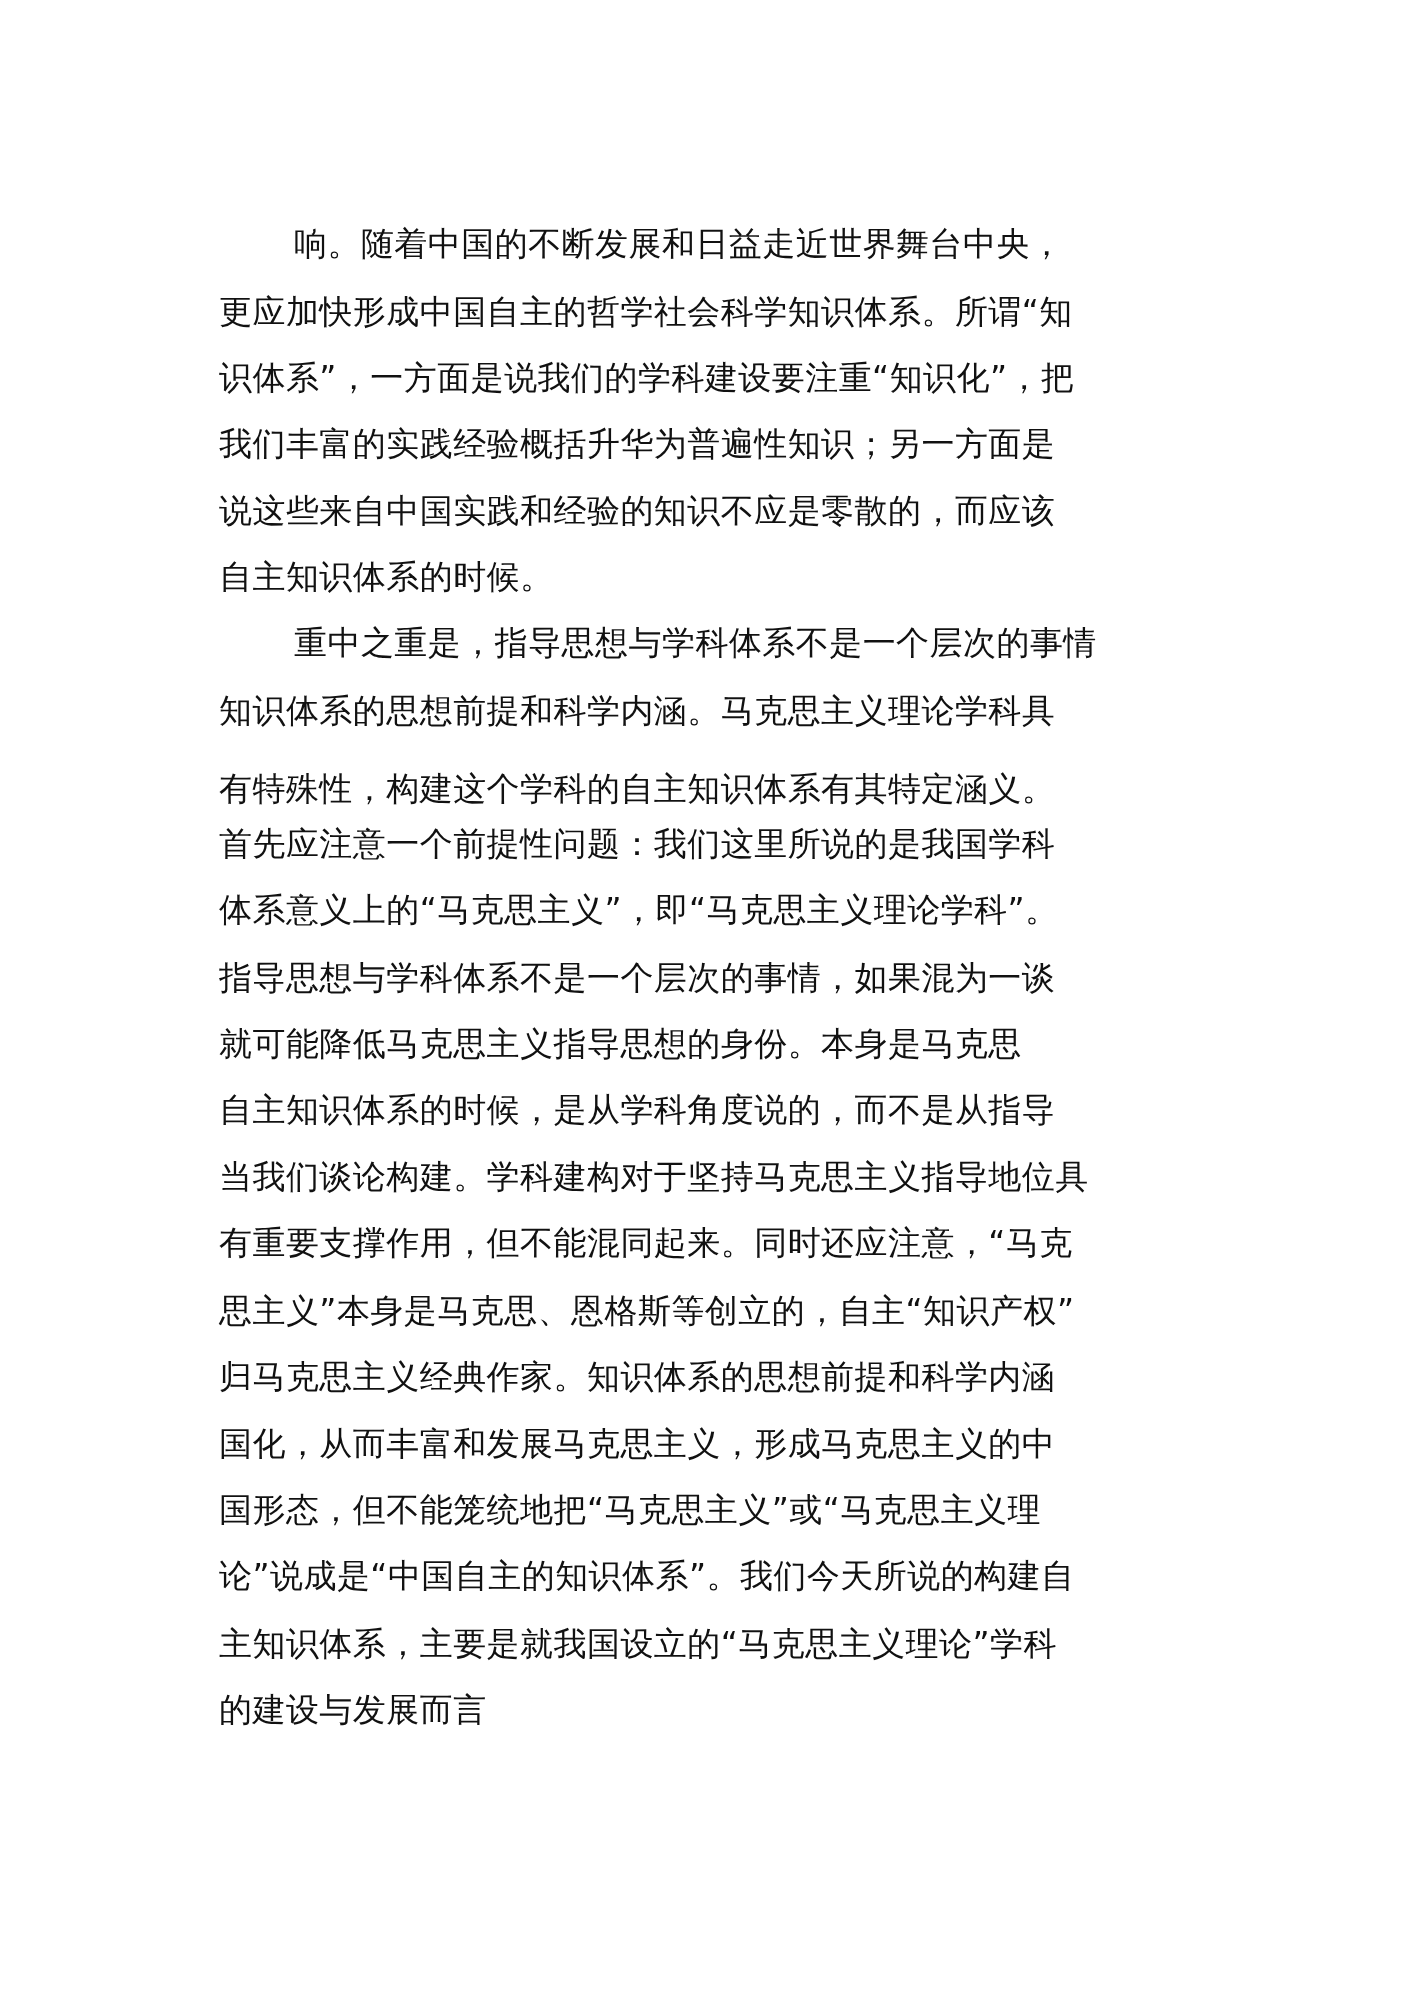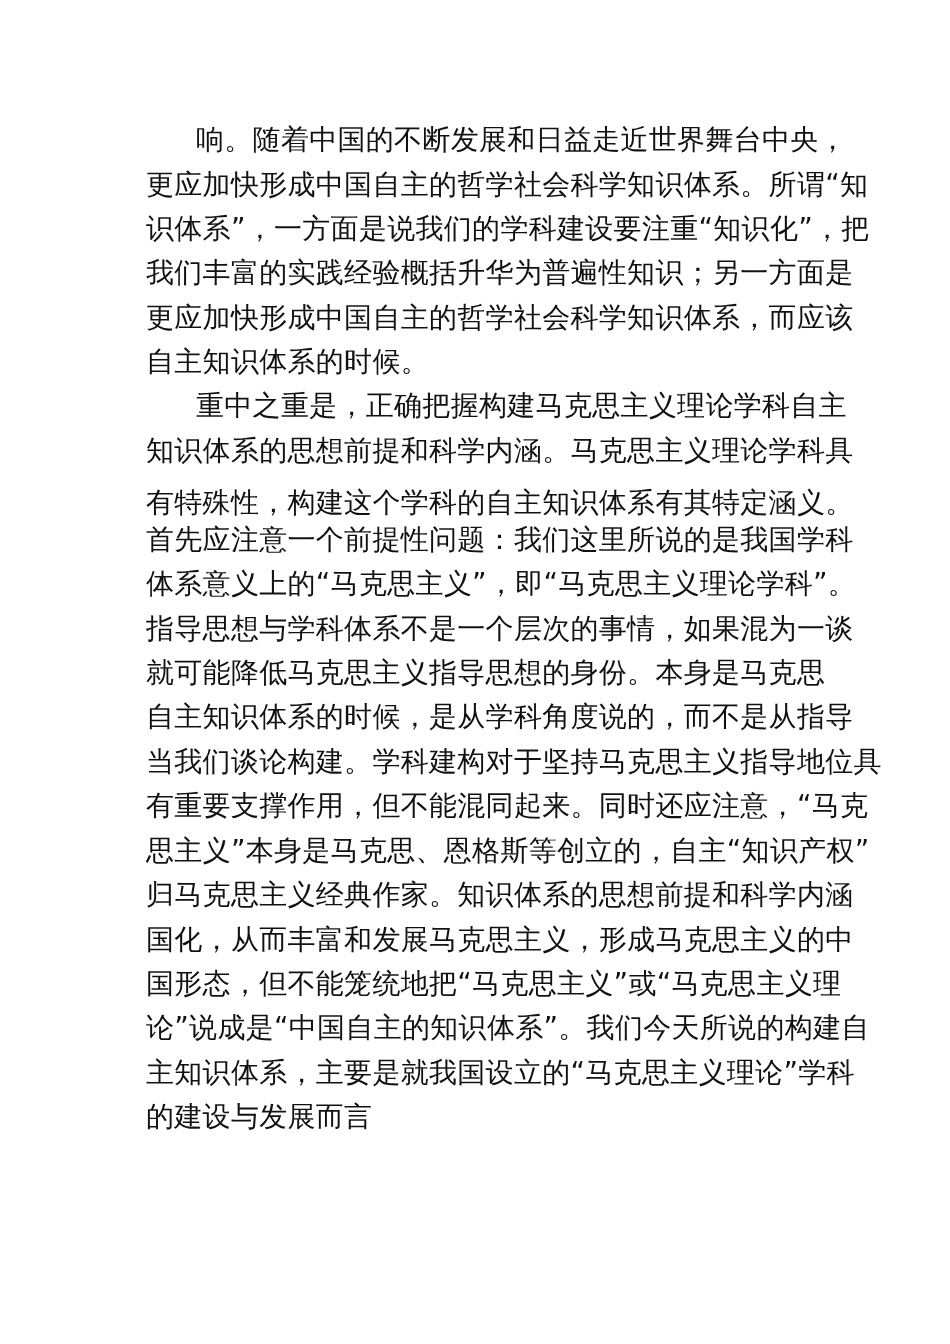--- a/index.html
+++ b/index.html
@@ -1,38 +1,38 @@
 <!DOCTYPE html>
 <html><head>
 <meta charset="utf-8">
 <style>
   html, body { margin:0; padding:0; background:#ffffff; }
   body { width:950px; height:1344px; position:relative; overflow:hidden;
          font-family:"DejaVu Sans", "Liberation Sans", sans-serif; color:#111111; }
   .page { position:absolute; left:0; top:0; width:950px; height:1344px; background:#fff; }
-  .line { position:absolute; left:146px; width:665px; height:30px; font-size:28px;
-          line-height:30px; white-space:nowrap; letter-spacing:0.3px; }
+  .line { position:absolute; left:146px; width:665px; height:30px; font-size:22px;
+          line-height:30px; white-space:nowrap; letter-spacing:0.3px;margin-top:24px; }
   .indent { left:196px; width:615px; }
 </style>
 </head>
 <body>
 
 <div class="page">
 
   <div>
     <div class="line indent" style="top:125px">响。随着中国的不断发展和日益走近世界舞台中央，</div>
     <div class="line" style="top:170px">更应加快形成中国自主的哲学社会科学知识体系。所谓“知</div>
     <div class="line" style="top:214px">识体系”，一方面是说我们的学科建设要注重“知识化”，把</div>
     <div class="line" style="top:258px">我们丰富的实践经验概括升华为普遍性知识；另一方面是</div>
-    <div class="line" style="top:303px">更应加快形成中国自主的哲学社会科学知识体系，而应该</div>
+    <div class="line" style="top:303px">说这些来自中国实践和经验的知识不应是零散的，而应该</div>
     <div class="line" style="top:347px">自主知识体系的时候。</div>
   </div>
 
   <div>
-    <div class="line indent" style="top:391px">重中之重是，正确把握构建马克思主义理论学科自主</div>
+    <div class="line indent" style="top:391px">重中之重是，指导思想与学科体系不是一个层次的事情</div>
     <div class="line" style="top:436px">知识体系的思想前提和科学内涵。马克思主义理论学科具</div>
     <div class="line" style="top:488px">有特殊性，构建这个学科的自主知识体系有其特定涵义。</div>
     <div class="line" style="top:525px">首先应注意一个前提性问题：我们这里所说的是我国学科</div>
     <div class="line" style="top:569px">体系意义上的“马克思主义”，即“马克思主义理论学科”。</div>
     <div class="line" style="top:614px">指导思想与学科体系不是一个层次的事情，如果混为一谈</div>
     <div class="line" style="top:658px">就可能降低马克思主义指导思想的身份。本身是马克思</div>
     <div class="line" style="top:702px">自主知识体系的时候，是从学科角度说的，而不是从指导</div>
     <div class="line" style="top:747px">当我们谈论构建。学科建构对于坚持马克思主义指导地位具</div>
     <div class="line" style="top:791px">有重要支撑作用，但不能混同起来。同时还应注意，“马克</div>
     <div class="line" style="top:836px">思主义”本身是马克思、恩格斯等创立的，自主“知识产权”</div>

